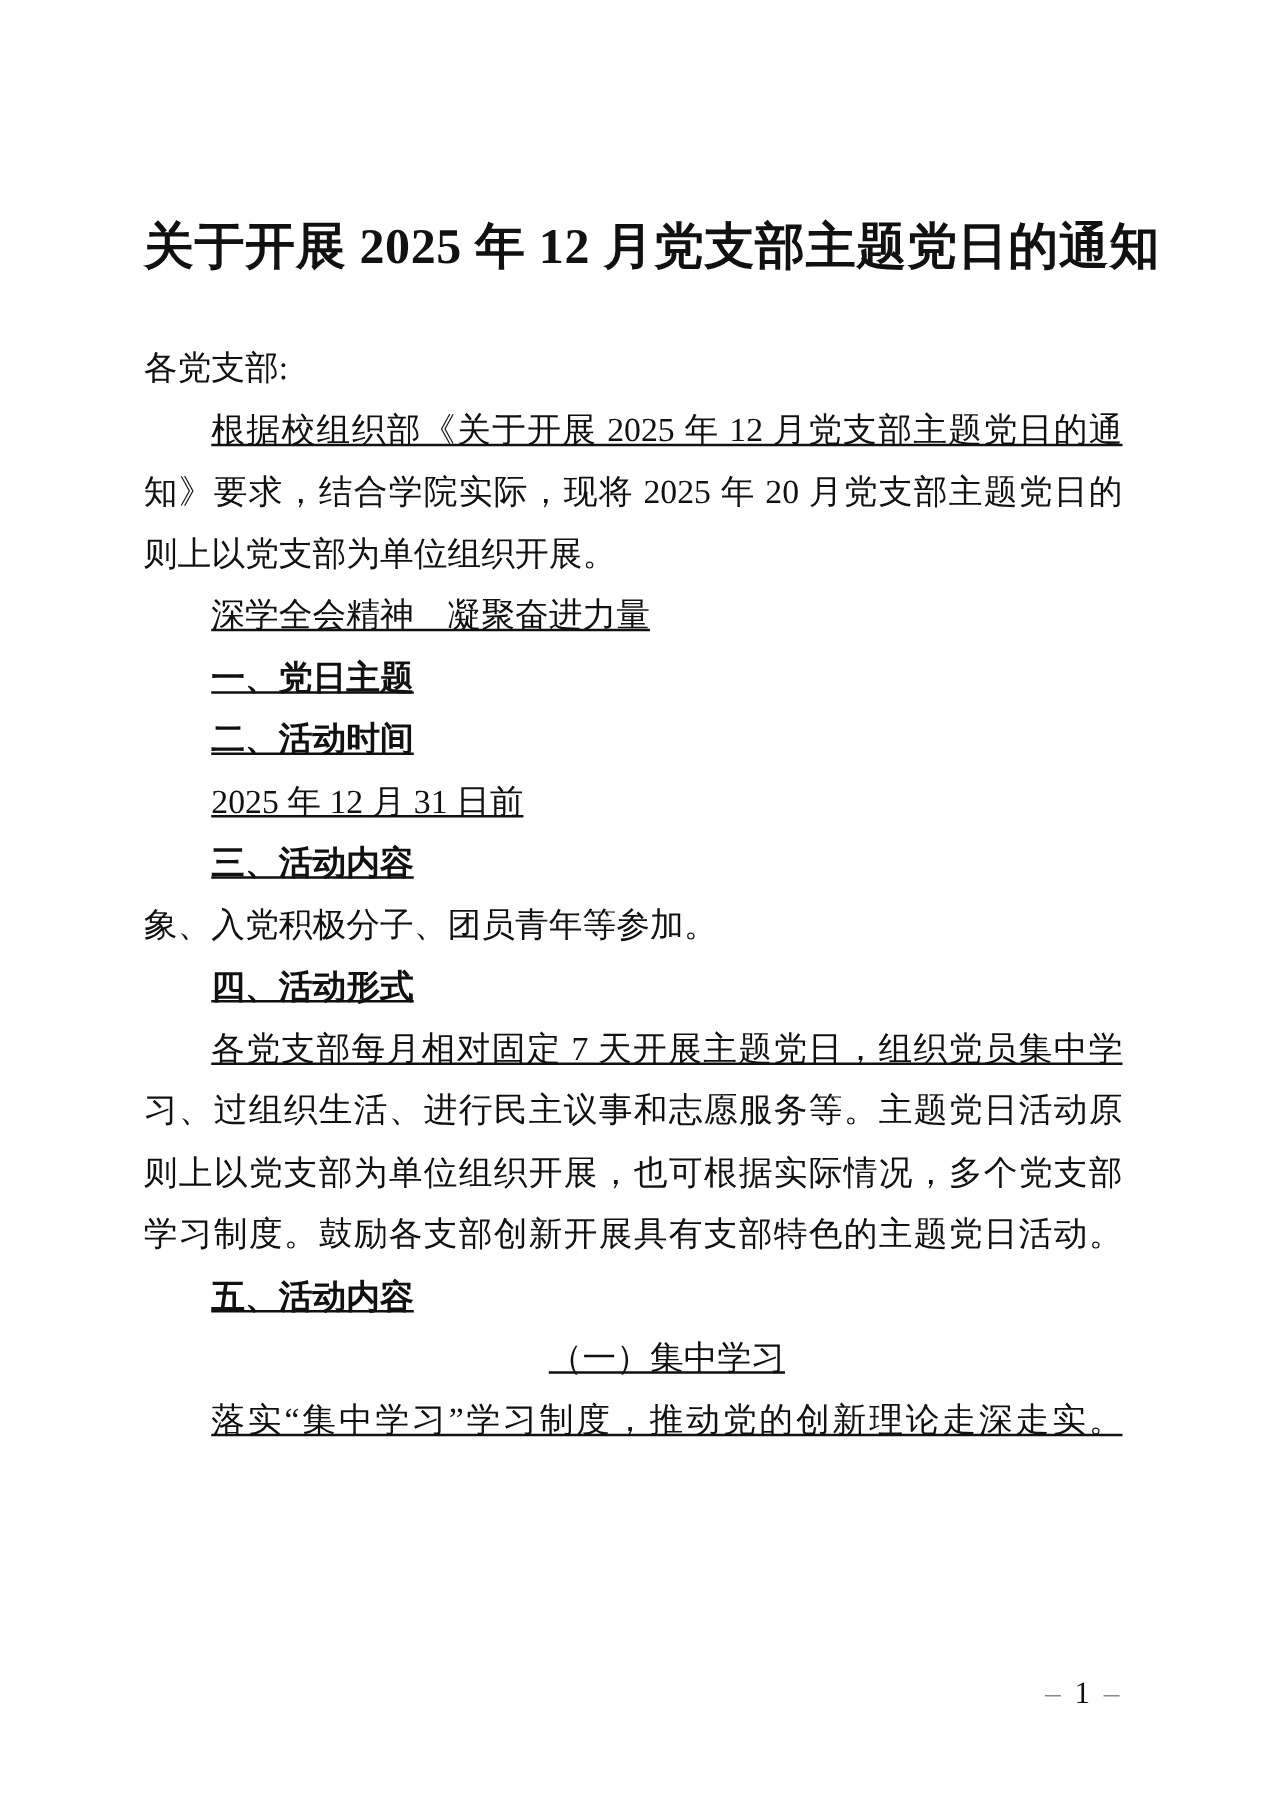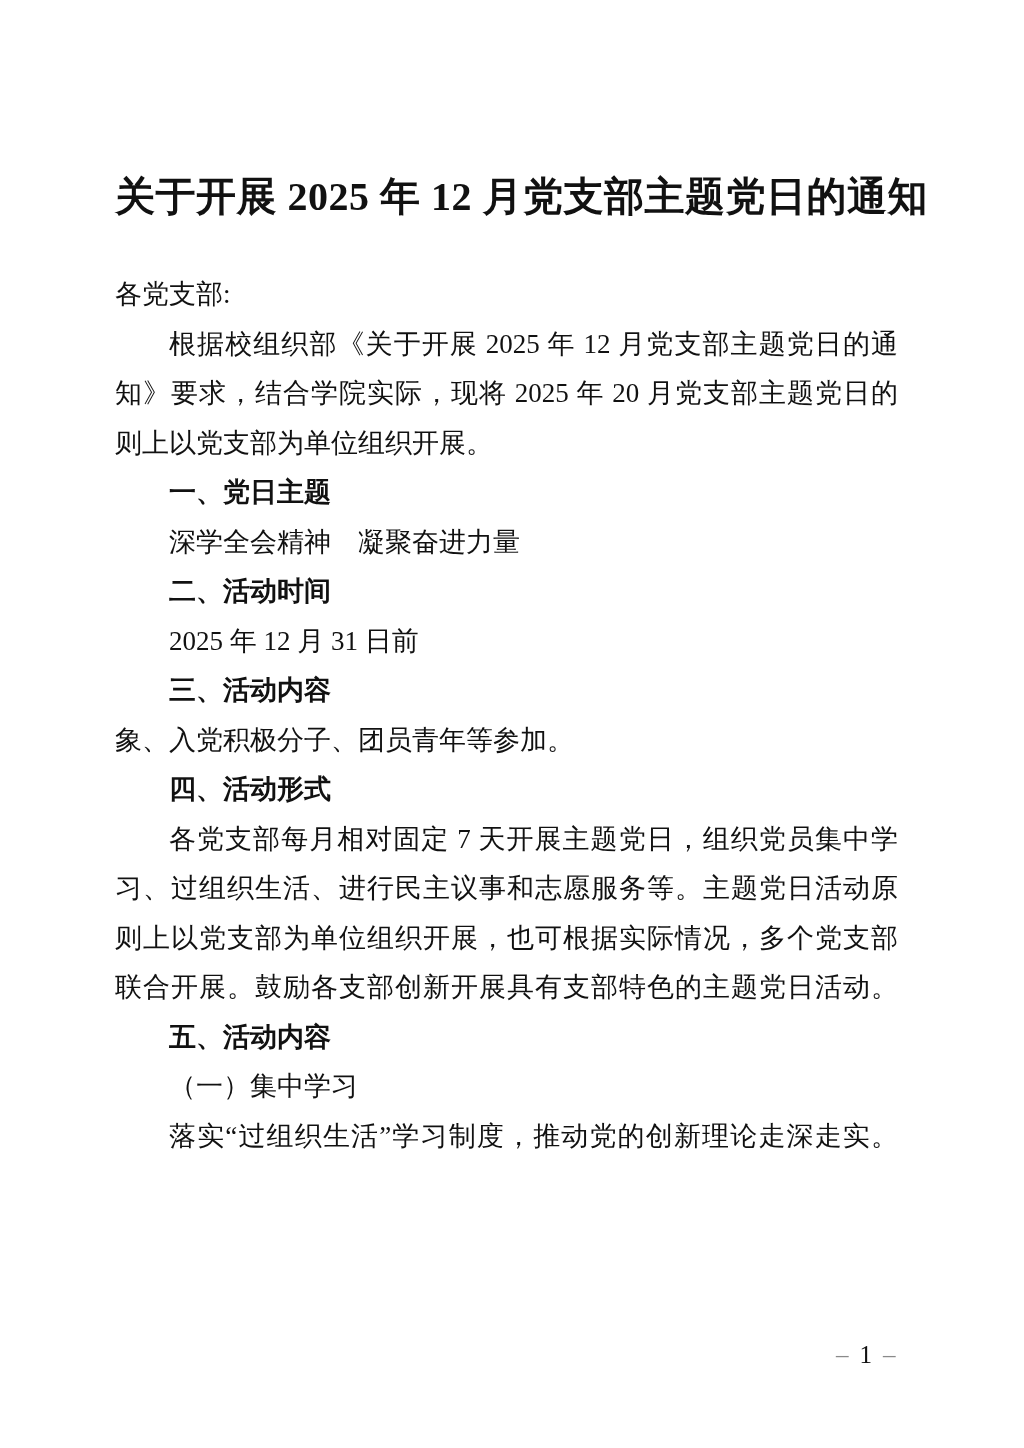--- a/index.html
+++ b/index.html
@@ -30,32 +30,32 @@
     position: absolute;
     top: 270px;
     left: 115px;
     width: 783px;
     font-size: 27px;
   }
   .ln {
     height: 49.5px;
     line-height: 49.5px;
   }
-  .ind { text-indent: 54px; }
+  .ind { text-indent: 54px; text-decoration: underline; }
   .jf {
     text-align: justify;
     text-align-last: justify;
   }
   .hd {
     font-family: "Liberation Sans", sans-serif;
     font-weight: 700;
     font-size: 27px;
     white-space: nowrap;
   }
-  .kai { font-family: "Liberation Serif", serif; }
+  .kai { font-family: "Liberation Serif", serif; text-align: center; }
   .nw { white-space: nowrap; }
   .page-footer {
     position: absolute;
     top: 1340px;
     left: 836px;
     font-size: 25px;
     line-height: 30px;
     color: #111111;
     white-space: nowrap;
   }
@@ -70,38 +70,38 @@
   <div class="doc-title">关于开展 2025 年 12 月党支部主题党日的通知</div>
 
   <div class="doc-body">
 
     <div class="ln nw">各党支部:</div>
 
     <div class="ln ind jf">根据校组织部《关于开展 2025 年 12 月党支部主题党日的通</div>
     <div class="ln jf">知》要求，结合学院实际，现将 2025 年 20 月党支部主题党日的</div>
     <div class="ln nw">则上以党支部为单位组织开展。</div>
 
+    <div class="ln ind nw">深学全会精神　凝聚奋进力量</div>
     <div class="ln ind hd">一、党日主题</div>
-    <div class="ln ind nw">深学全会精神　凝聚奋进力量</div>
 
     <div class="ln ind hd">二、活动时间</div>
     <div class="ln ind nw">2025 年 12 月 31 日前</div>
 
     <div class="ln ind hd">三、活动内容</div>
     <div class="ln nw">象、入党积极分子、团员青年等参加。</div>
 
     <div class="ln ind hd">四、活动形式</div>
     <div class="ln ind jf">各党支部每月相对固定 7 天开展主题党日，组织党员集中学</div>
     <div class="ln jf">习、过组织生活、进行民主议事和志愿服务等。主题党日活动原</div>
     <div class="ln jf">则上以党支部为单位组织开展，也可根据实际情况，多个党支部</div>
-    <div class="ln jf">联合开展。鼓励各支部创新开展具有支部特色的主题党日活动。</div>
+    <div class="ln jf">学习制度。鼓励各支部创新开展具有支部特色的主题党日活动。</div>
 
     <div class="ln ind hd">五、活动内容</div>
     <div class="ln ind kai nw">（一）集中学习</div>
-    <div class="ln ind jf">落实“过组织生活”学习制度，推动党的创新理论走深走实。</div>
+    <div class="ln ind jf">落实“集中学习”学习制度，推动党的创新理论走深走实。</div>
 
   </div>
 
   <div class="page-footer">
     <span class="dash">–</span><span class="num">1</span><span class="dash">–</span>
   </div>
 
 </div>
 
 </body></html>

